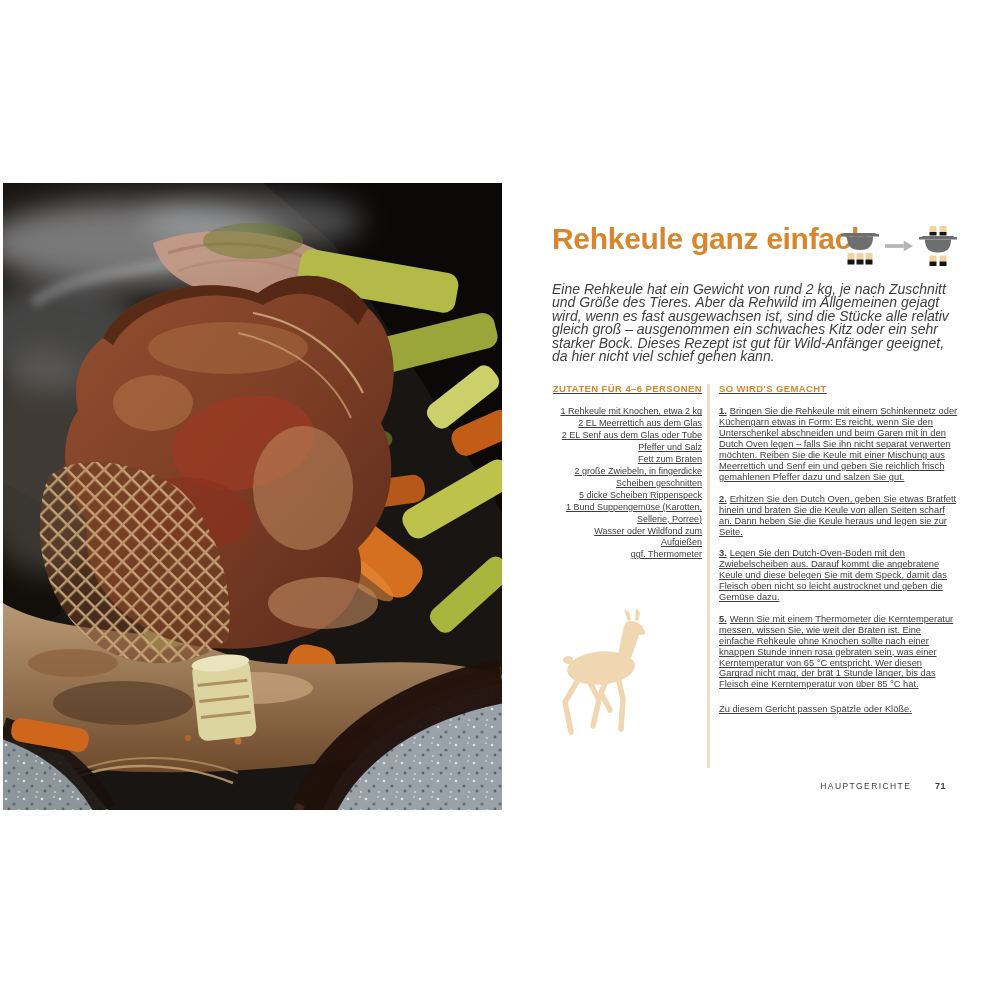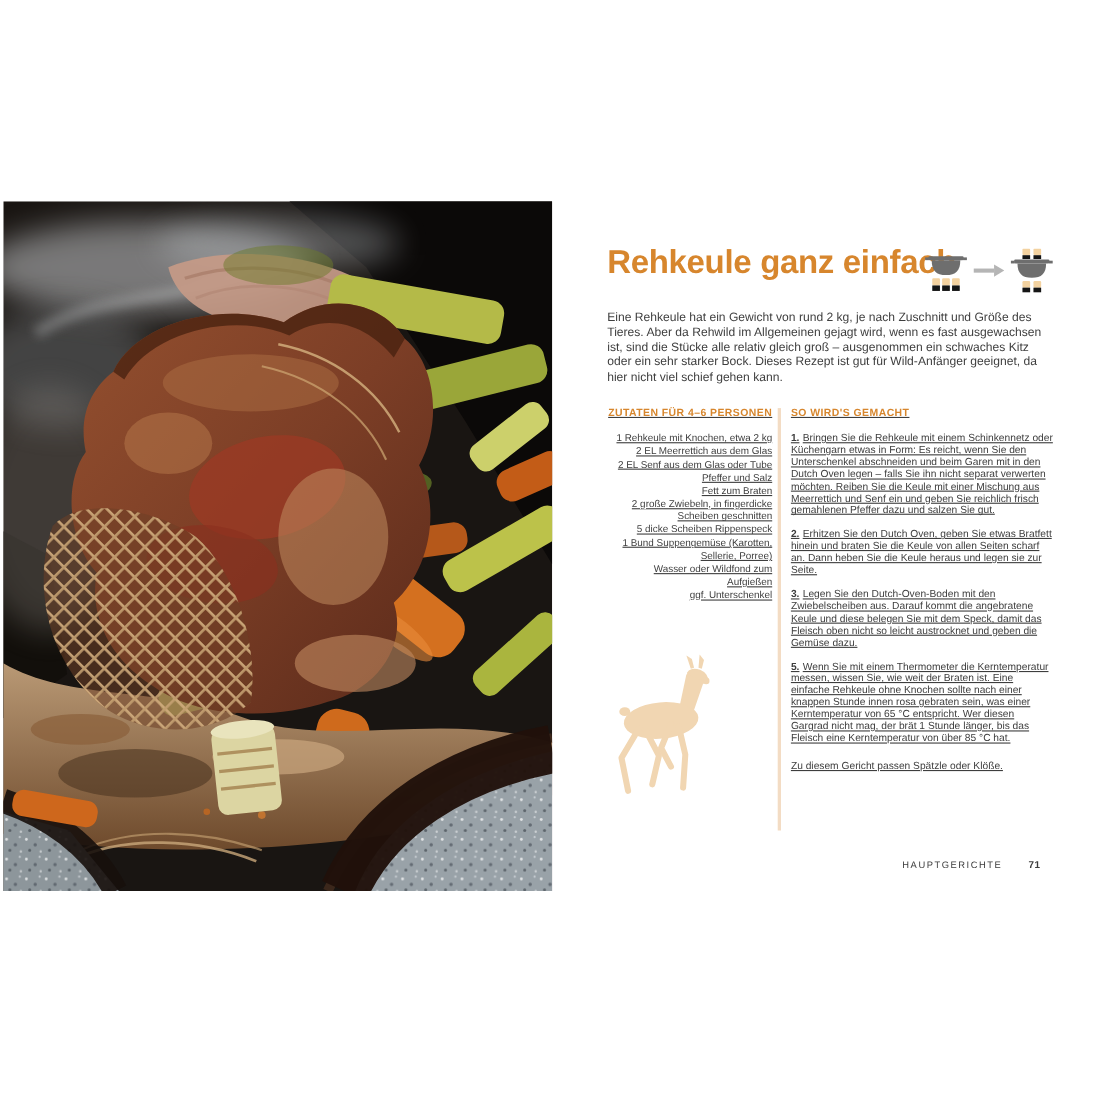--- a/index.html
+++ b/index.html
@@ -12,21 +12,21 @@
   .photo svg { display:block; width:100%; height:100%; }
 
   .content { position:absolute; left:552px; top:222px; width:406px; }
 
   .title-row { position:relative; height:50px; }
   .page-title { margin:0; font-size:30px; font-weight:700; color:#d7862d; letter-spacing:-0.3px; }
   .heat-icons { position:absolute; right:0; top:4px; display:flex; align-items:center; gap:5px; }
   .heat-icons svg.pot { height:40px; width:40px; }
   .heat-icons svg.arrow { height:12px; width:28px; }
 
-  .intro { margin:11px 0 0 0; font-size:11px; line-height:13.4px; color:#3e3e3e; }
+  .intro { margin:11px 0 0 0; font-size:14px; line-height:13.4px; color:#3e3e3e;font-style:italic; }
 
   .cols { display:flex; margin-top:20px;text-decoration:underline; }
   .ing-col { width:150px; text-align:right; flex:none; }
   .divider { flex:none; width:3px; height:384px; background:#f3dcc4; margin:1px 9px 0 5px; }
   .steps-col { flex:1; min-width:0; }
 
   .col-header { margin:0 0 12px 0; font-size:9.5px; font-weight:700; color:#d7862d; letter-spacing:0.4px; }
 
   .ing-list { list-style:none; margin:0; padding:0; font-size:9px; line-height:11.9px; }
   .ing-list li { margin:0;text-align:right; }
@@ -227,21 +227,21 @@
         <ul class="ing-list">
           <li>1 Rehkeule mit Knochen, etwa 2 kg</li>
           <li>2 EL Meerrettich aus dem Glas</li>
           <li>2 EL Senf aus dem Glas oder Tube</li>
           <li>Pfeffer und Salz</li>
           <li>Fett zum Braten</li>
           <li>2 große Zwiebeln, in fingerdicke Scheiben geschnitten</li>
           <li>5 dicke Scheiben Rippenspeck</li>
           <li>1 Bund Suppengemüse (Karotten, Sellerie, Porree)</li>
           <li>Wasser oder Wildfond zum Aufgießen</li>
-          <li>ggf. Unterschenkel</li>
+          <li>ggf. Thermometer</li>
         </ul>
 
 
         <div class="deer-wrap">
           <svg viewBox="0 0 120 132">
             <g fill="#f1d6b2" stroke="none">
               <path d="M77,14 L73,2 L78,5 L80,13 Z"></path>
               <path d="M84,13 L85,1 L89,6 L87,14 Z"></path>
               <ellipse cx="83" cy="21" rx="10" ry="6.5" transform="rotate(22 83 21)"></ellipse>
               <circle cx="91" cy="25" r="3"></circle>

